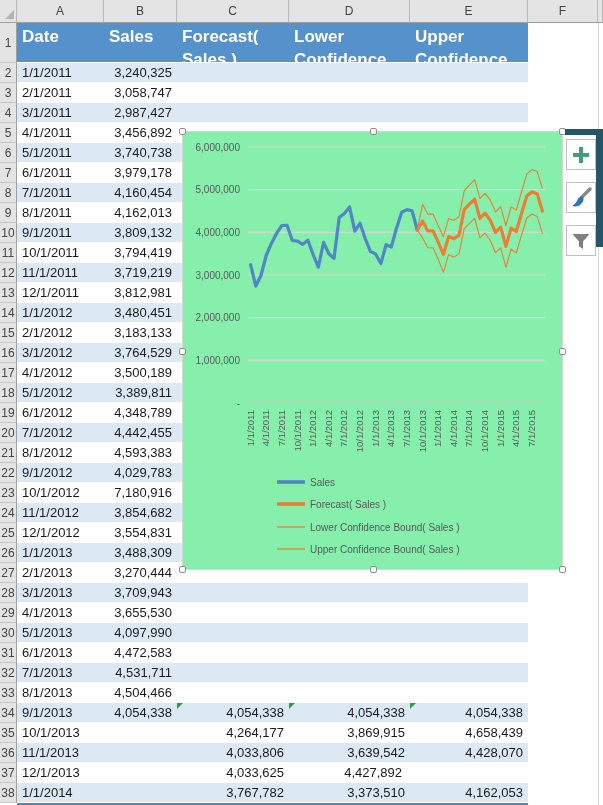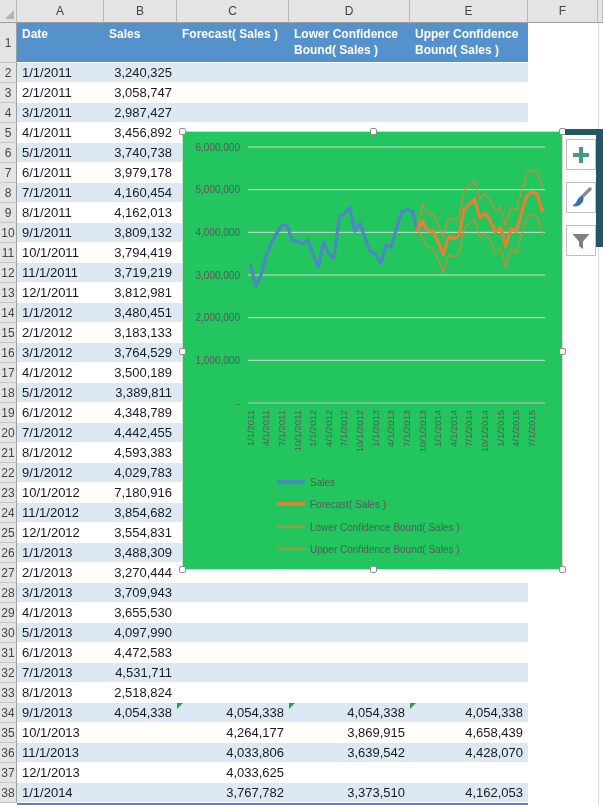--- a/index.html
+++ b/index.html
@@ -13,36 +13,36 @@
   .colh{box-sizing:border-box;height:23px;background:#E4E4E4;border-right:1px solid #B9B9B9;
         border-bottom:1px solid #9E9E9E;color:#444;font-size:12px;display:flex;
         align-items:center;justify-content:center;position:relative;}
   .corner-tri{position:absolute;right:2px;bottom:3px;width:0;height:0;
         border-bottom:9px solid #B3B3B3;border-left:9px solid transparent;}
   
   #hdrrow{position:absolute;left:0;top:23px;height:40px;display:flex;}
   .gut{box-sizing:border-box;background:#E4E4E4;border-right:1px solid #9E9E9E;
        border-bottom:1px solid #C6C6C6;color:#444;font-size:12px;display:flex;
        align-items:center;justify-content:center;}
-  .th{box-sizing:border-box;background:#5591CB;color:#fff;font-weight:bold;font-size:12px;
+  .th{box-sizing:border-box;background:#5591CB;color:#fff;font-weight:bold;font-size:17px;
       line-height:1.35;padding:3px 0 0 5px;border-bottom:1px solid #fff;}
   
   #rows{position:absolute;left:0;top:63px;}
   .row{display:flex;height:20px;}
   .cell{box-sizing:border-box;font-size:13px;color:#1a1a1a;border-bottom:1px solid #fff;
         position:relative;line-height:19px;white-space:nowrap;overflow:hidden;}
   .cl{text-align:left;padding-left:5px;}
   .cr{text-align:right;padding-right:5px;}
   .band{background:#DCE9F5;}
   .flag{position:absolute;left:0;top:0;width:0;height:0;
         border-top:6px solid #2F9E44;border-right:6px solid transparent;}
   #tbl-bottom{position:absolute;left:17px;top:803px;width:511px;height:2px;background:#4E86C0;}
   #sheet-right-line{position:absolute;left:598px;top:23px;width:1px;height:782px;background:#D9D9D9;}
   
-  #chart{position:absolute;left:182px;top:131px;width:381px;height:439px;background:#22c55e;
+  #chart{position:absolute;left:182px;top:131px;width:381px;height:439px;background:#86efac;
          box-sizing:border-box;border:1px solid #D7D7D7;z-index:5;}
   .handle{position:absolute;width:7px;height:7px;background:#fff;border:1px solid #8F8F8F;
           border-radius:2px;box-sizing:border-box;z-index:7;}
   
   .teal{position:absolute;background:#255666;z-index:6;}
   #teal-top{left:565px;top:129px;width:38px;height:6px;}
   #teal-right{left:596px;top:129px;width:7px;height:118px;}
   .sidebtn{position:absolute;left:566px;width:30px;height:31px;background:#fff;
            border:1px solid #C0C0C0;box-sizing:border-box;display:flex;align-items:center;
            justify-content:center;padding:0;cursor:pointer;z-index:7;}
@@ -318,21 +318,21 @@
         <div class="gut w-g">32</div>
         <div class="cell w-a cl band">7/1/2013</div>
         <div class="cell w-b cr band">4,531,711</div>
         <div class="cell w-c cr band"></div>
         <div class="cell w-d cr band"></div>
         <div class="cell w-e cr band"></div>
       </div>
       <div class="row">
         <div class="gut w-g">33</div>
         <div class="cell w-a cl">8/1/2013</div>
-        <div class="cell w-b cr">2,518,824</div>
+        <div class="cell w-b cr">4,504,466</div>
         <div class="cell w-c cr"></div>
         <div class="cell w-d cr"></div>
         <div class="cell w-e cr"></div>
       </div>
       <div class="row">
         <div class="gut w-g">34</div>
         <div class="cell w-a cl band">9/1/2013</div>
         <div class="cell w-b cr band">4,054,338</div>
         <div class="cell w-c cr band">4,054,338<span class="flag"></span></div>
         <div class="cell w-d cr band">4,054,338<span class="flag"></span></div>
@@ -352,20 +352,21 @@
         <div class="cell w-b cr band"></div>
         <div class="cell w-c cr band">4,033,806</div>
         <div class="cell w-d cr band">3,639,542</div>
         <div class="cell w-e cr band">4,428,070</div>
       </div>
       <div class="row">
         <div class="gut w-g">37</div>
         <div class="cell w-a cl">12/1/2013</div>
         <div class="cell w-b cr"></div>
         <div class="cell w-c cr">4,033,625</div>
+        <div class="cell w-e cr">4,427,892</div>
       </div>
       <div class="row">
         <div class="gut w-g">38</div>
         <div class="cell w-a cl band">1/1/2014</div>
         <div class="cell w-b cr band"></div>
         <div class="cell w-c cr band">3,767,782</div>
         <div class="cell w-d cr band">3,373,510</div>
         <div class="cell w-e cr band">4,162,053</div>
       </div>
     </div>

